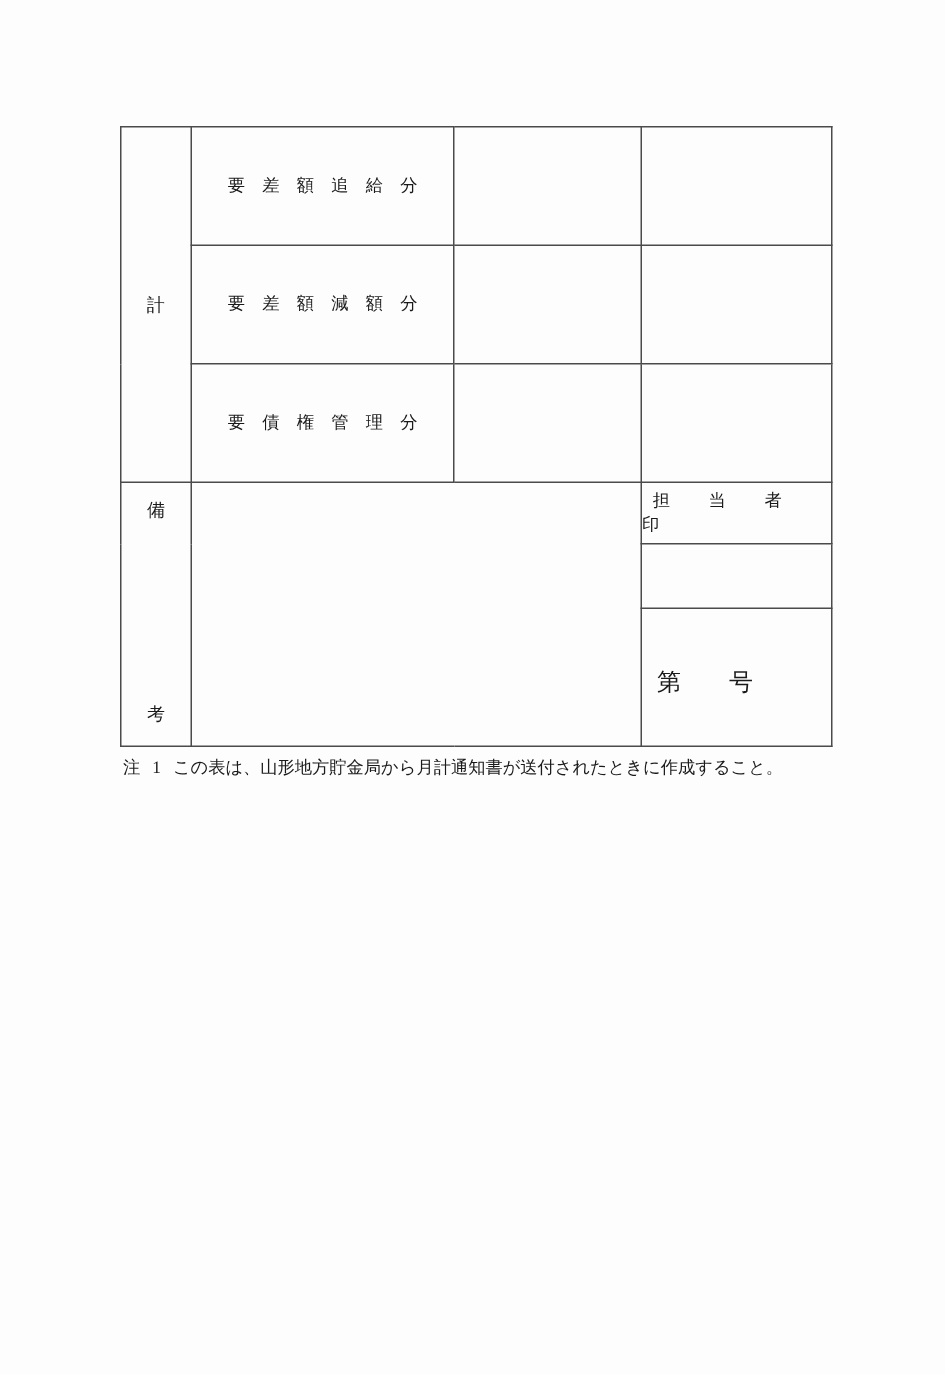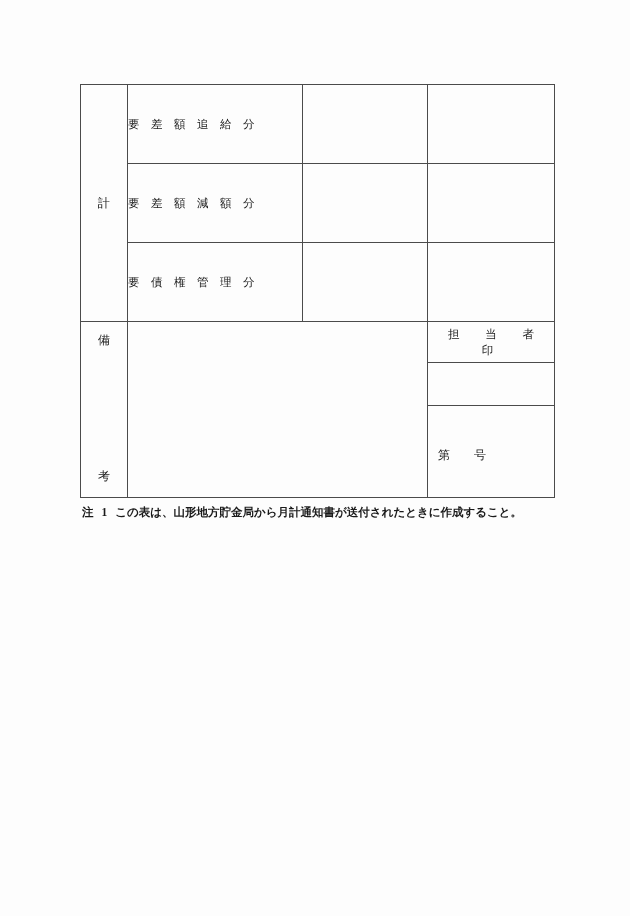--- a/index.html
+++ b/index.html
@@ -45,20 +45,21 @@
   .col-right   { width: 126px; }
 
   .row-item { height: 79px; }
 
   .cell-vert {
     text-align: center;
     font-size: 12px;
     letter-spacing: 0.5px;
   }
   .cell-item-text {
+    text-align: center;
     font-size: 12px;
     padding: 0 6px;
     white-space: nowrap;
   }
   .spaced {
     letter-spacing: 0.62em;
     padding-left: 0.62em;
   }
 
   
@@ -78,50 +79,49 @@
     padding: 10px 0 12px 0;
     box-sizing: border-box;
     font-size: 12px;
   }
   .remarks-body-cell {
     height: 175px;
   }
 
   .stamp-head {
     height: 40px;
-    text-align: center;
+    text-align: left;
     font-size: 12px;
   }
   .stamp-blank {
     height: 42px;
   }
   .stamp-no {
     height: 91px;
     vertical-align: top;
   }
   .stamp-no-inner {
     padding: 10px 0 0 10px;
-    font-size: 12px;
+    font-size: 16px;
     letter-spacing: 0.5em;
-    font-family: Liberation Mono, monospace;
   }
 
   
   .notes {
     position: absolute;
     left: 82px;
     top: 502px;
     width: 470px;
     font-size: 11.5px;
     line-height: 1.85;
   }
   .note-line {
     white-space: nowrap;
   }
-  .note-line.n1 { padding-left: 0; font-weight: bold; }
+  .note-line.n1 { padding-left: 0; }
   .note-line.n2 { padding-left: 14px; }
   .note-line.n3 { padding-left: 42px; }
   .note-marker {
     display: inline-block;
     margin-right: 8px;
   }
 </style>
 </head>
 <body>
 

